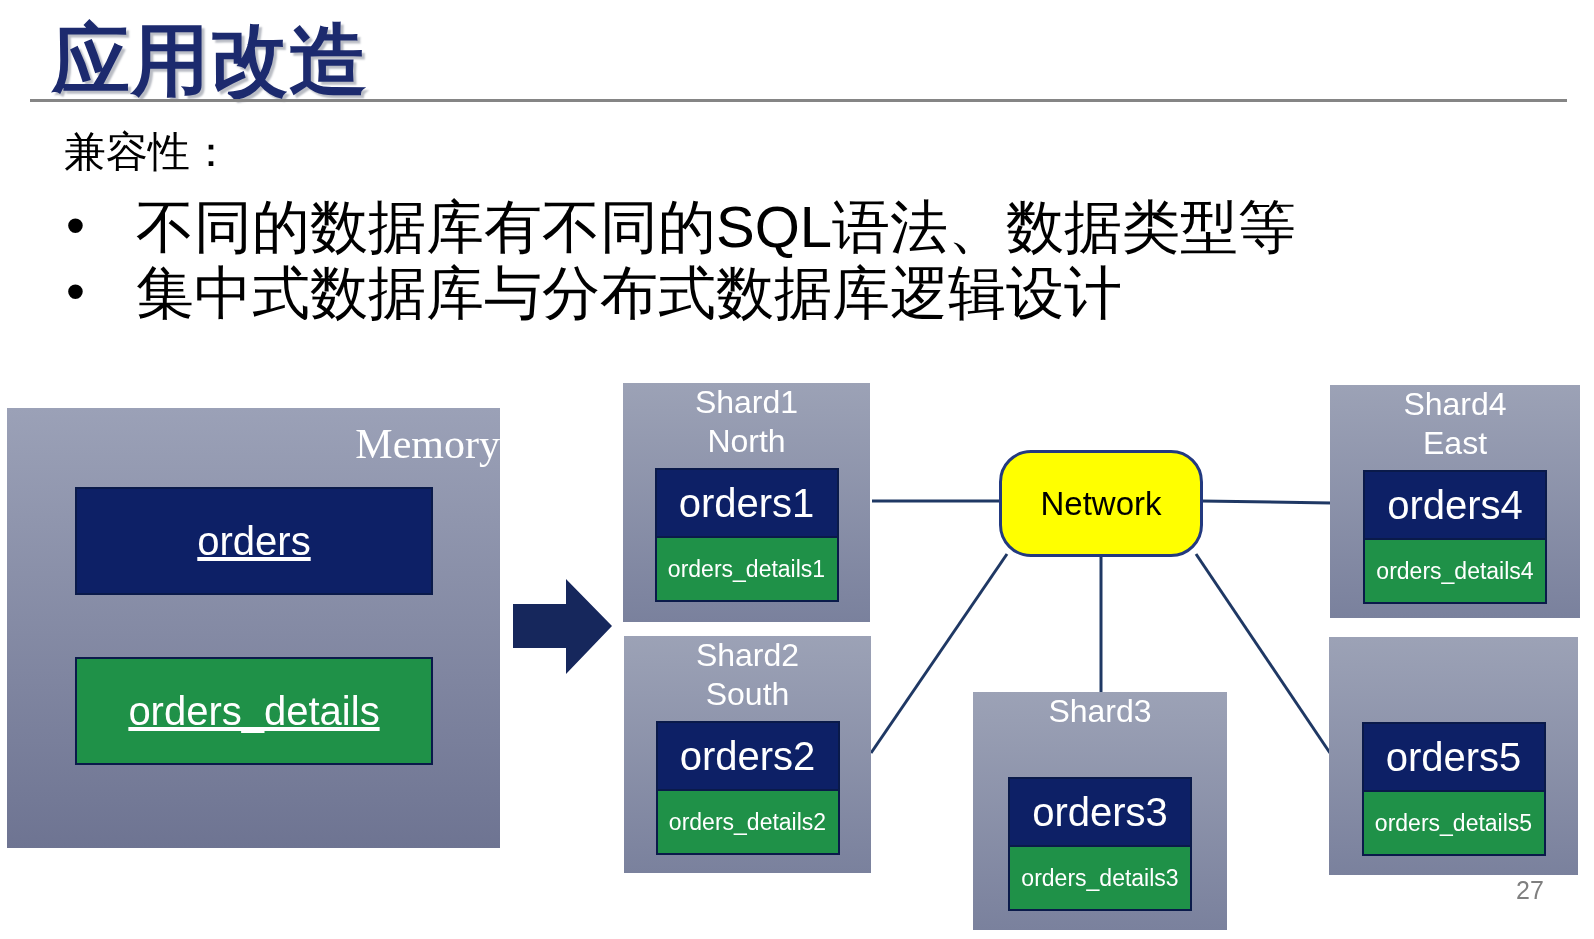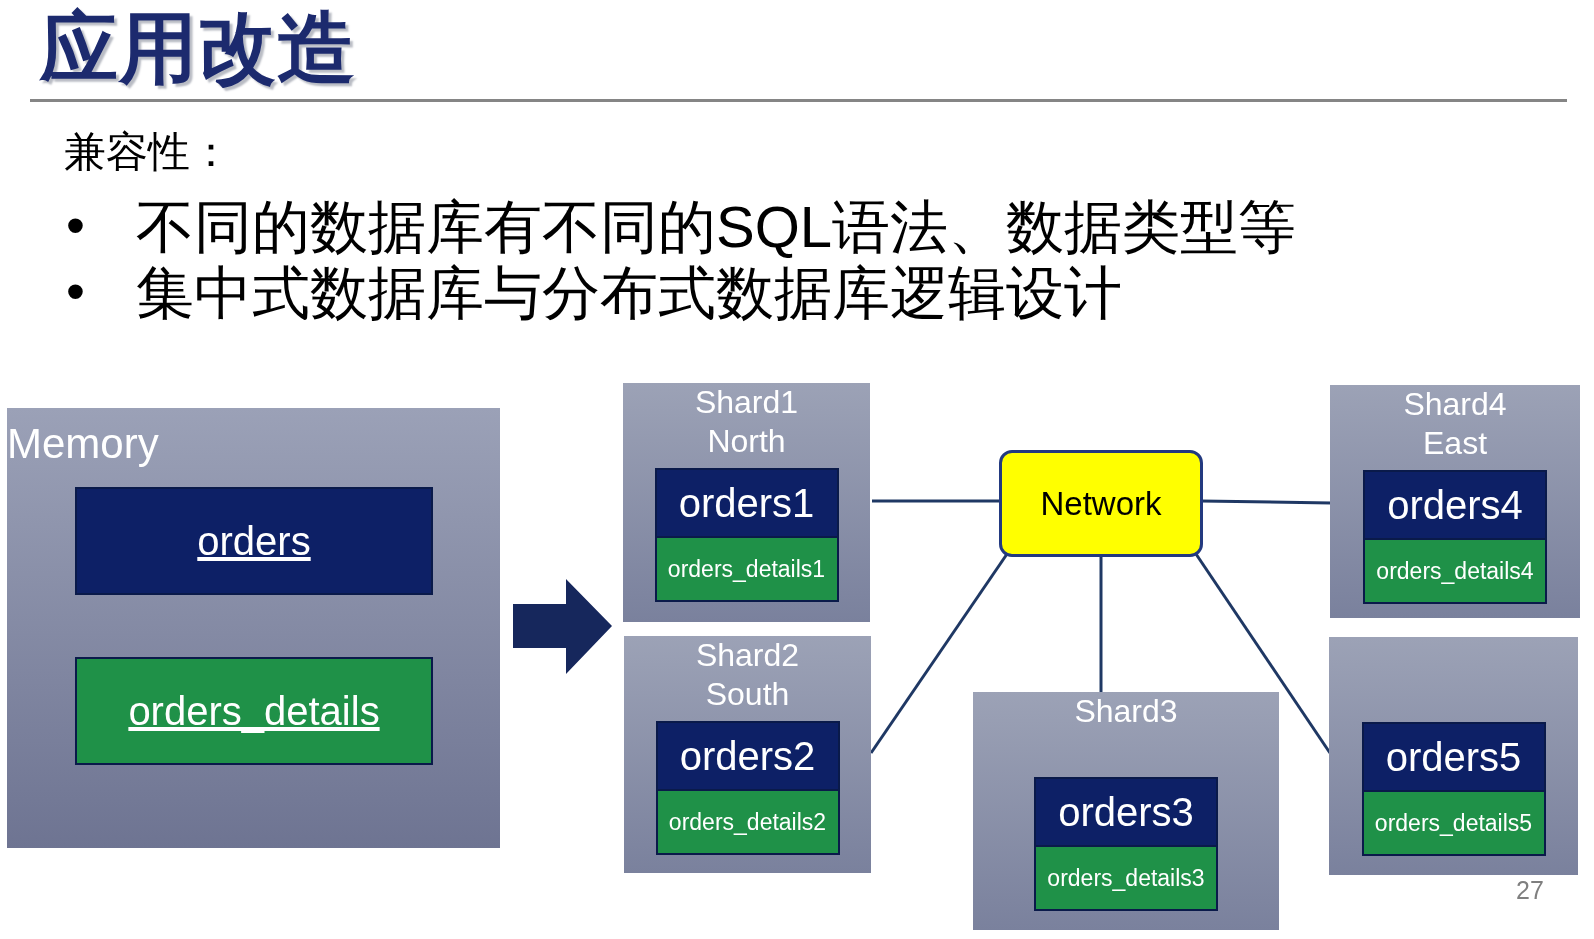--- a/index.html
+++ b/index.html
@@ -2,21 +2,21 @@
 <html><head>
 <meta charset="utf-8">
 <style>
   html,body { margin:0; padding:0; background:#ffffff; }
   .slide {
     position:relative; width:1594px; height:939px; background:#ffffff;
     overflow:hidden; font-family:"Liberation Sans","DejaVu Sans",sans-serif;
   }
   
   .slide-title {
-    position:absolute; left:40px; top:2px; margin:0;
+    position:absolute; left:40px; top:2px; margin:12px;
     font-size:78px; font-weight:bold; color:#1c2a6e;
     letter-spacing:1px; line-height:1.18;
     text-shadow:3px 3px 2px #b9bcc4;
   }
   .title-rule {
     position:absolute; left:30px; top:99px; width:1537px; height:3px;
     background:#858585;
   }
   
   .body-text { position:absolute; left:64px; top:116px; color:#000; }
@@ -27,45 +27,45 @@
   
   .table {
     box-sizing:border-box; border:2px solid #0a1a4a; color:#fff;
     display:flex; align-items:center; justify-content:center; text-align:center;
   }
   
   .memory {
     position:absolute; left:7px; top:408px; width:493px; height:440px;
     background:linear-gradient(180deg,#9ba1b7 0%,#6e7492 100%); z-index:1;
   }
-  .memory-label { margin-top:12px; text-align:left; font-size:42px; color:#fff; }
+  .memory-label { margin-top:12px; text-align:right; font-size:42px; color:#fff;font-family:Liberation Serif, serif; }
   .memory .table { position:absolute; left:68px; width:358px; height:108px; font-size:40px;text-decoration:underline; }
   .memory .orders { top:79px; background:#0d2066; }
   .memory .details { top:249px; background:#1f9148; }
   
   .arrow-svg { position:absolute; left:506px; top:574px; z-index:1; }
   
   .shard {
     position:absolute; background:linear-gradient(180deg,#9ca2b6 0%,#7a819d 100%);
     z-index:1;
   }
   .s1 { left:623px; top:383px; width:247px; height:239px; }
   .s2 { left:624px; top:636px; width:247px; height:237px; }
-  .s3 { left:973px; top:692px; width:306px; height:238px; }
+  .s3 { left:973px; top:692px; width:254px; height:238px; }
   .s4 { left:1330px; top:385px; width:250px; height:233px; }
   .s5 { left:1329px; top:637px; width:249px; height:238px; }
   .shard-title { padding-top:0; text-align:center; color:#fff; font-size:32px; line-height:39px; }
   .shard-stack { position:absolute; top:85px; left:50%; transform:translateX(-50%); width:184px; }
   .shard-stack .orders  { height:70px; background:#0d2066; font-size:40px; }
   .shard-stack .details { height:66px; background:#1f9148; font-size:23px; margin-top:-2px; }
   
   .network {
     position:absolute; left:999px; top:450px; width:204px; height:107px;
     box-sizing:border-box; background:#ffff00; border:3px solid #233a80;
-    border-radius:13px; display:flex; align-items:center; justify-content:center;
+    border-radius:32px; display:flex; align-items:center; justify-content:center;
     font-size:33px; color:#000; z-index:2;
   }
   
   .connectors { position:absolute; left:0; top:0; z-index:0; }
   .connectors line { stroke:#1f3864; stroke-width:3; }
   
   .page-number { position:absolute; left:1516px; top:876px; font-size:25px; color:#7f7f7f; }
 </style>
 </head>
 <body>

